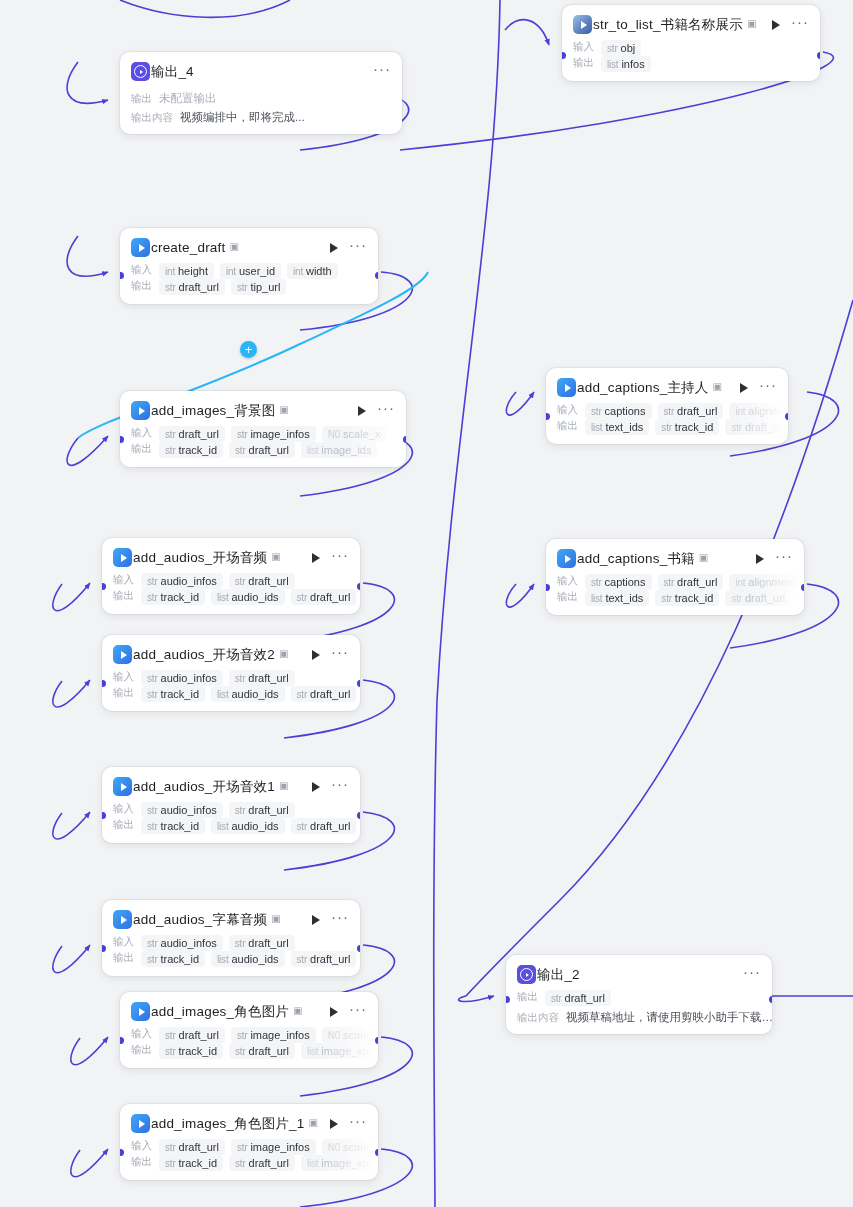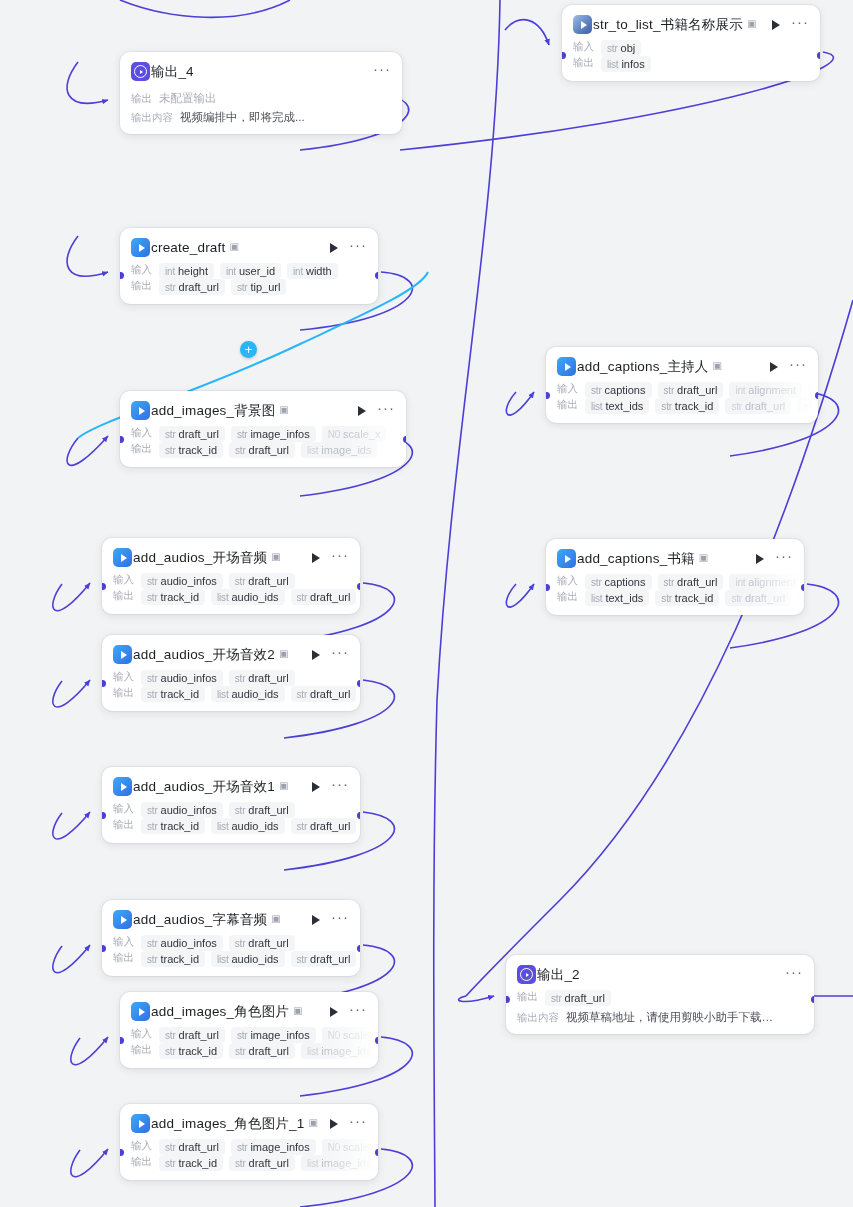--- a/index.html
+++ b/index.html
@@ -584,21 +584,21 @@
             <span class="plabel">输出</span>
             <span class="chip">
               <span class="ty">list</span>
               <span>infos</span>
             </span>
           </div>
         </div>
         <div class="port l" style="top: 47px;"></div>
         <div class="port r" style="top: 47px;"></div>
       </div>
-      <div class="node" style="left: 546px; top: 347px; width: 272px;">
+      <div class="node" style="left: 546px; top: 368px; width: 242px;">
         <div class="node-head">
           <div class="nicon plugin">
             <div class="tri"></div>
           </div>
           <span class="ntitle">add_captions_主持人</span>
           <span class="nbadge">▣</span>
           <div class="spacer"></div>
           <div class="run-btn"></div>
           <div class="more-btn">···</div>
         </div>
@@ -680,21 +680,21 @@
             <span class="chip ghost">
               <span class="ty">str</span>
               <span>draft_url</span>
             </span>
             <span class="ellipsis-chip">···</span>
           </div>
         </div>
         <div class="port l" style="top: 45px;"></div>
         <div class="port r" style="top: 45px;"></div>
       </div>
-      <div class="node" style="left: 506px; top: 955px; width: 308px;">
+      <div class="node" style="left: 506px; top: 955px; width: 266px;">
         <div class="node-head">
           <div class="nicon output">
             <div class="ring"></div>
           </div>
           <span class="ntitle">输出_2</span>
           <div class="spacer"></div>
           <div class="more-btn">···</div>
         </div>
         <div class="node-body">
           <div class="prow">

